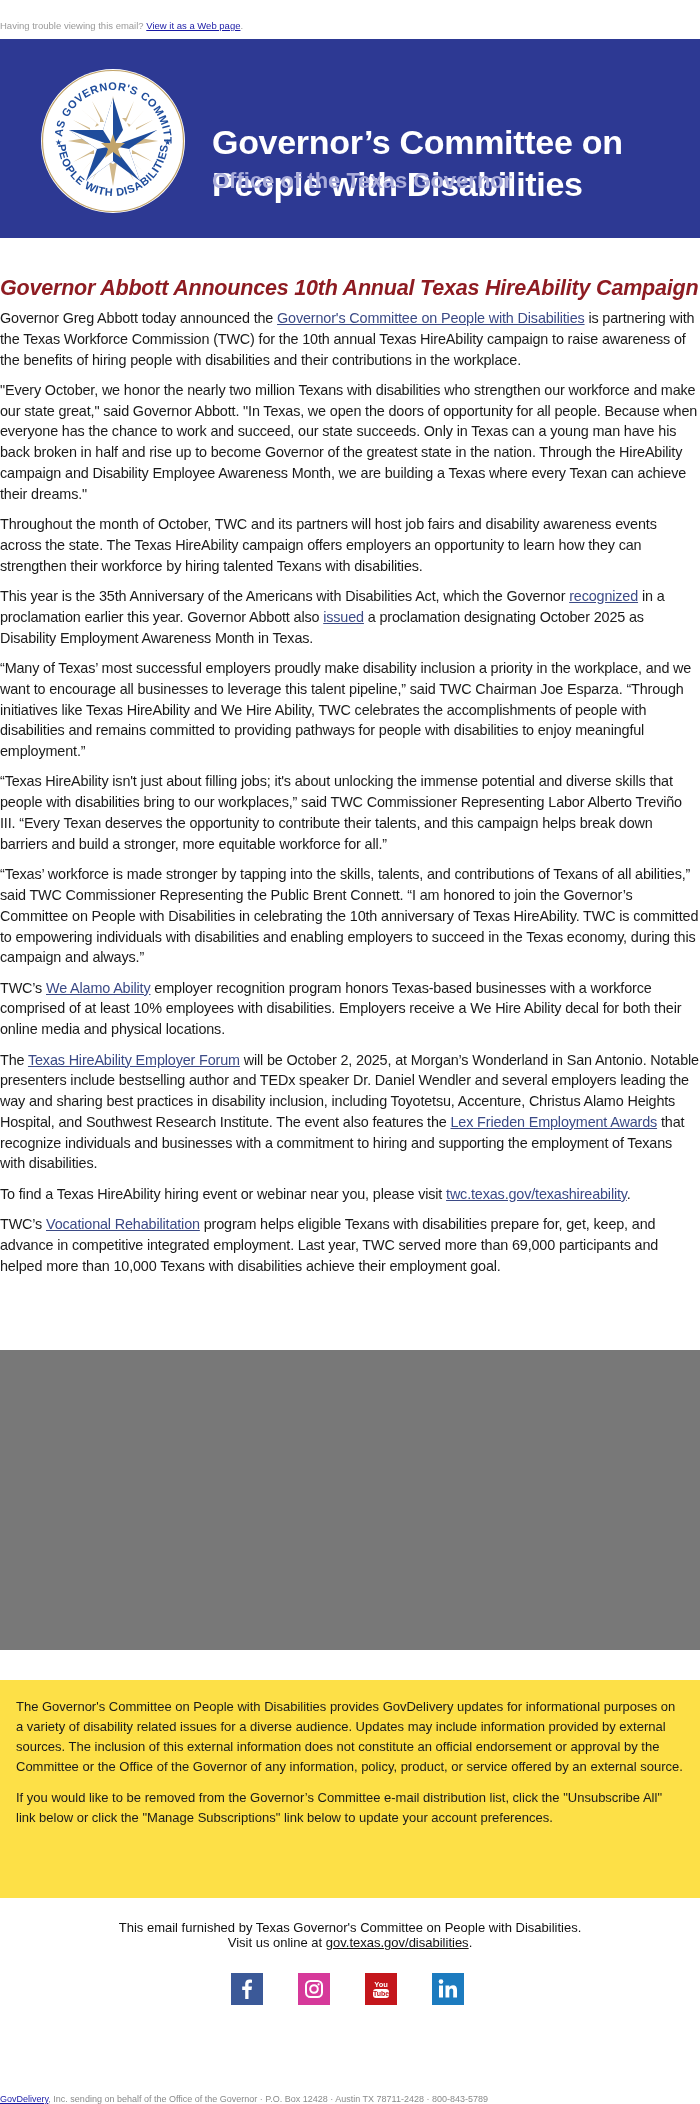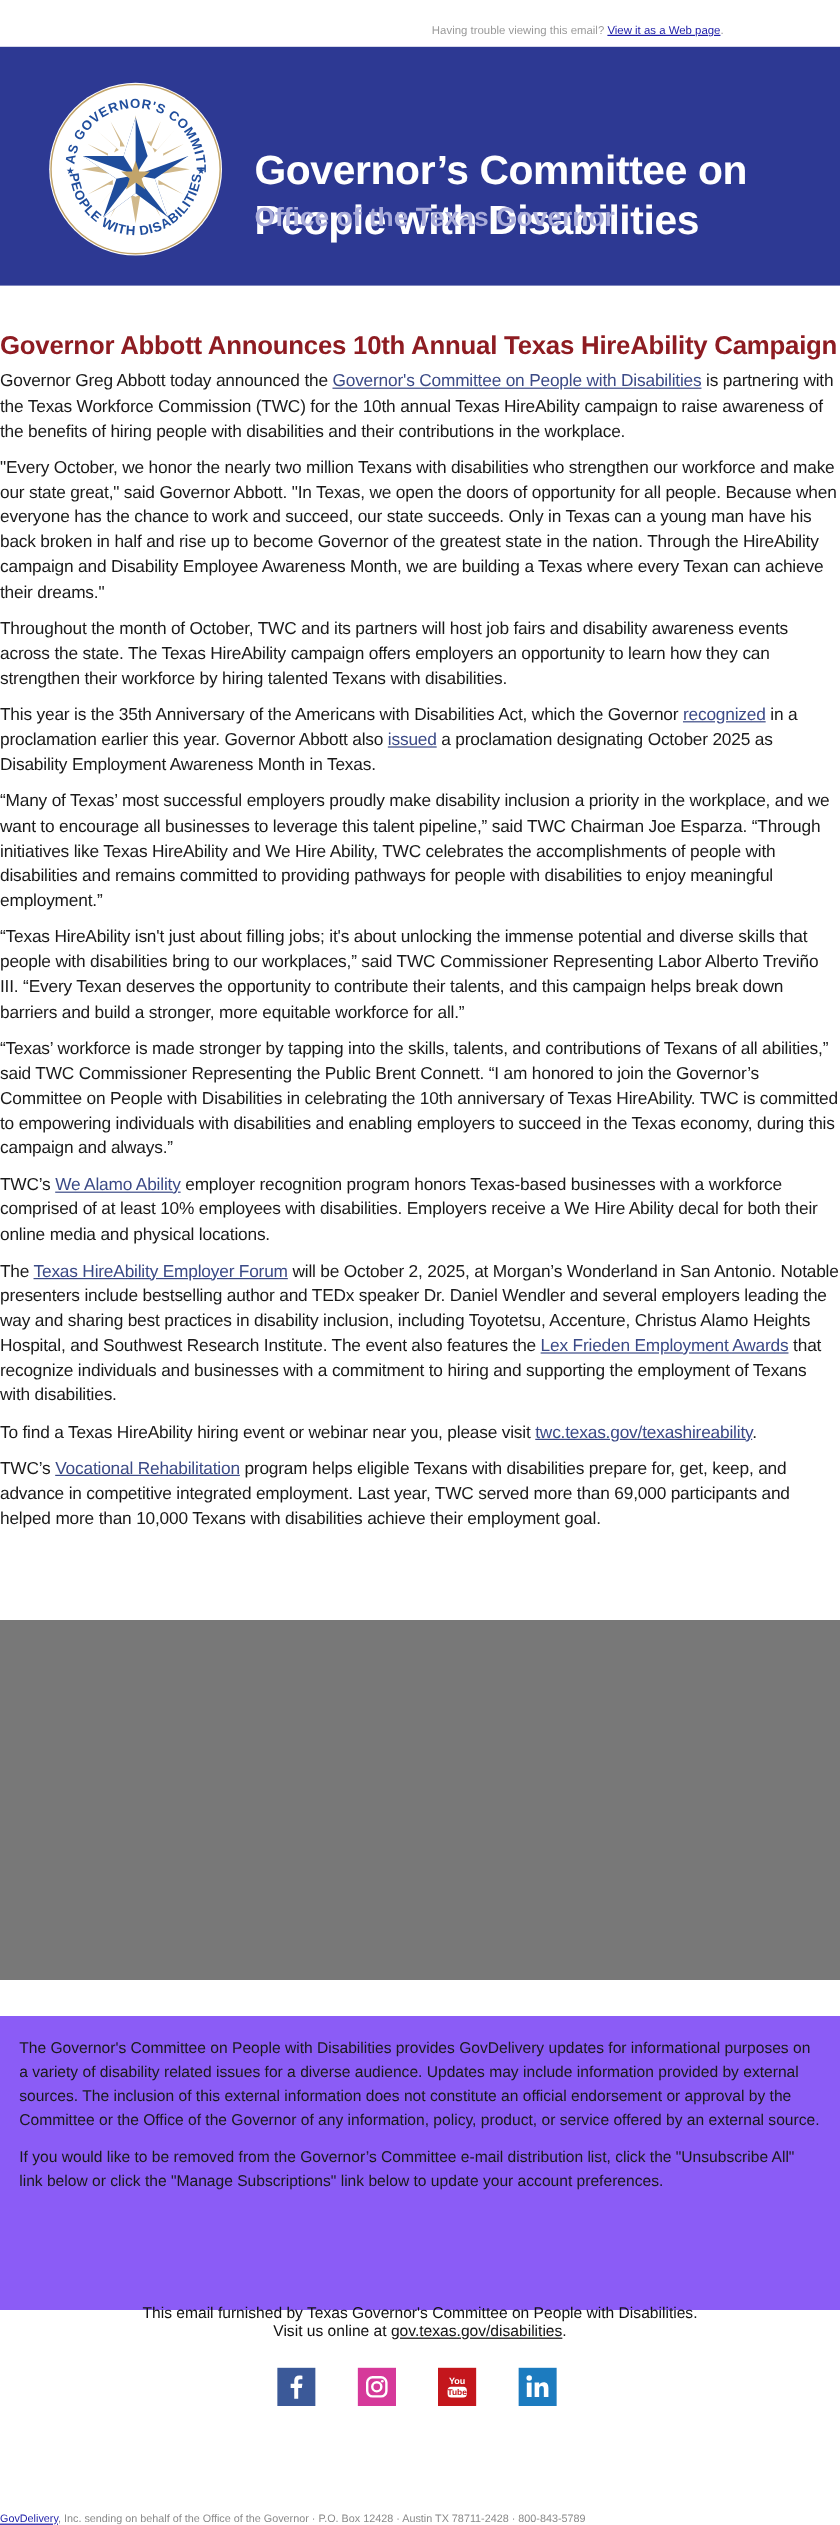--- a/index.html
+++ b/index.html
@@ -1,28 +1,28 @@
 <!DOCTYPE html>
 <html><head>
 <meta charset="utf-8">
 <style>
   html, body { margin: 0; padding: 0; background: #ffffff; }
   body { width: 700px; height: 2104px; position: relative; overflow: hidden; font-family: "Liberation Sans", sans-serif; color: #1a1a1a; }
   a { color: #3b4a86; text-decoration: underline; }
-  .preheader { position: absolute; top: 20px; left: 0; width: 603px; text-align: right; font-size: 9.5px; color: #9a9a9a; }
+  .preheader { position: absolute; top: 20px; left: 0; width: 603px; text-align: left; font-size: 9.5px; color: #9a9a9a; }
   .preheader a { color: #1a1aa6; }
   .banner { position: absolute; top: 39px; left: 0; width: 700px; height: 199px; background: #2d3993; }
   .logo { position: absolute; left: 40px; top: 29px; width: 146px; height: 146px; }
   .banner-title { position: absolute; left: 212px; top: 38px; color: #ffffff; font-weight: bold; font-size: 34px; line-height: 42px; letter-spacing: -0.3px; margin-top: 44px; }
   .banner-sub { position: absolute; left: 212px; top: 129px; color: #a9acda; font-weight: bold; font-size: 22px; line-height: 26px; }
   .content { position: absolute; top: 276px; left: 0; width: 700px; }
-  h1 { margin: 0 0 8px 0; color: #8e1c22; font-size: 21.5px; line-height: 24px; font-weight: bold; letter-spacing: -0.2px; }
+  h1 { margin: 0 0 8px 0; color: #8e1c22; font-size: 21.5px; line-height: 24px; font-weight: bold; letter-spacing: -0.2px; font-style: italic; }
   .content p { margin: 0 0 9.5px 0; font-size: 14.4px; line-height: 20.8px; letter-spacing: -0.15px; }
   .hero-image { position: absolute; top: 1350px; left: 0; width: 700px; height: 300px; background: #787878; }
-  .disclaimer { position: absolute; top: 1680px; left: 0; width: 700px; height: 245px; background: #8b5cf6; box-sizing: border-box; padding: 17px 16px 0 16px; }
+  .disclaimer { position: absolute; top: 1680px; left: 0; width: 700px; height: 218px; background: #fde047; box-sizing: border-box; padding: 17px 16px 0 16px; }
   .disclaimer p { margin: 0 0 11px 0; font-size: 13px; line-height: 20px; color: #1a1a1a; }
   .footer { position: absolute; top: 1920px; left: 0; width: 700px; text-align: center; font-size: 13px; line-height: 15px; color: #111; }
   .footer a { color: #111; }
   .social { margin-top: 23px; height: 32px; display: flex; justify-content: center; gap: 30px; }
   .social a { display: block; width: 37px; height: 32px; text-decoration: none; border-radius: 16px; }
   .social svg { display: block; }
   .footer-links { margin-top: 21px; font-size: 13px; }
   .footer-links .sep { margin: 0 6px; }
   .govdelivery { position: absolute; top: 2094px; left: 0; width: 700px; text-align: left; font-size: 9px; color: #8a8a8a; }
   .govdelivery a { color: #1a1aa6; }

